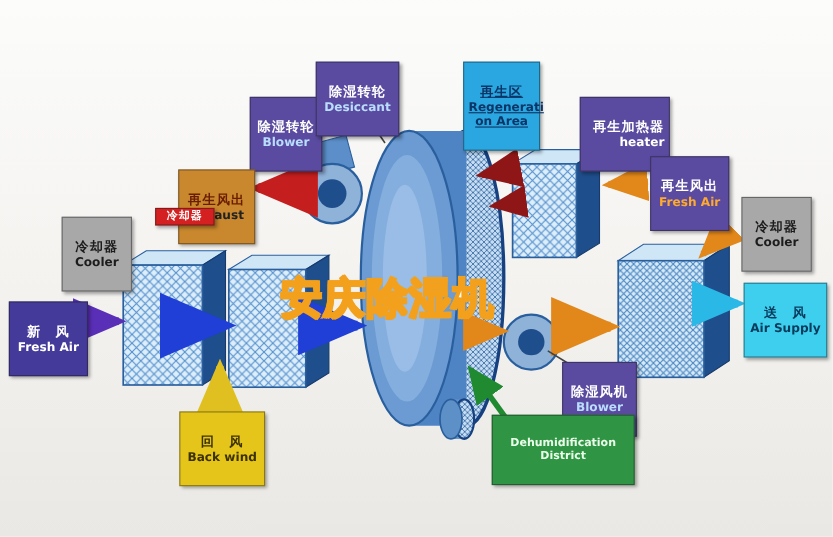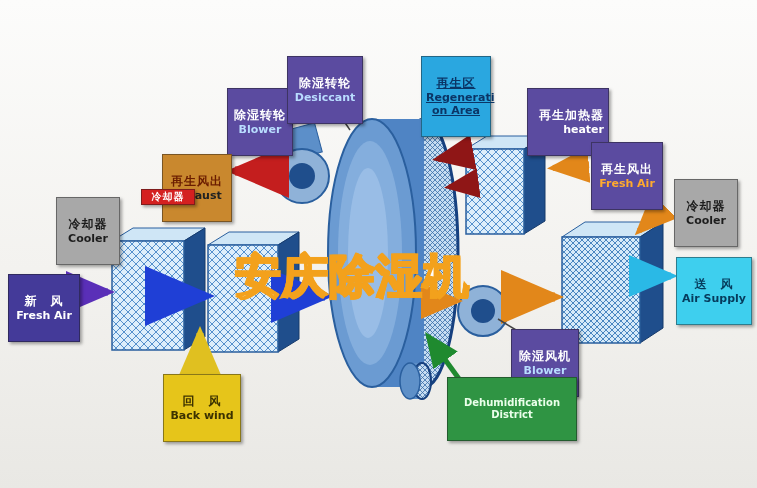--- a/index.html
+++ b/index.html
@@ -35,21 +35,21 @@
   .lbl-back{background:#e6c51a;color:#3c3200;}
   .lbl-district{background:#2f9443;color:#fff;}
   .lbl-district .en{font-size:10px;color:#eaffea;}
 
   
   .wm{position:absolute;white-space:nowrap;font-weight:bold;color:#fff;z-index:9;
       -webkit-text-stroke:2.2px #f3a11c;letter-spacing:1px;
       text-shadow:0 0 2px #f3a11c,1px 1px 0 #f3a11c,-1px -1px 0 #f3a11c,
                   1px -1px 0 #f3a11c,-1px 1px 0 #f3a11c;}
   .wm1{font-size:44px;top:201px;left:50%;transform:translateX(-50%);margin-left:-12px;}
-  .wm2{font-size:46px;top:246px;left:50%;transform:translateX(-50%);margin-left:-26px;}
+  .wm2{font-size:38px;top:246px;left:50%;transform:translateX(-50%);margin-left:-26px;}
 </style>
 </head>
 <body>
 
 <div class="stage">
 
   <svg width="757" height="488" viewBox="0 0 757 488">
     <defs>
       <pattern id="hatchA" width="8" height="8" patternUnits="userSpaceOnUse">
         <rect width="8" height="8" fill="#ddeefb"></rect>

